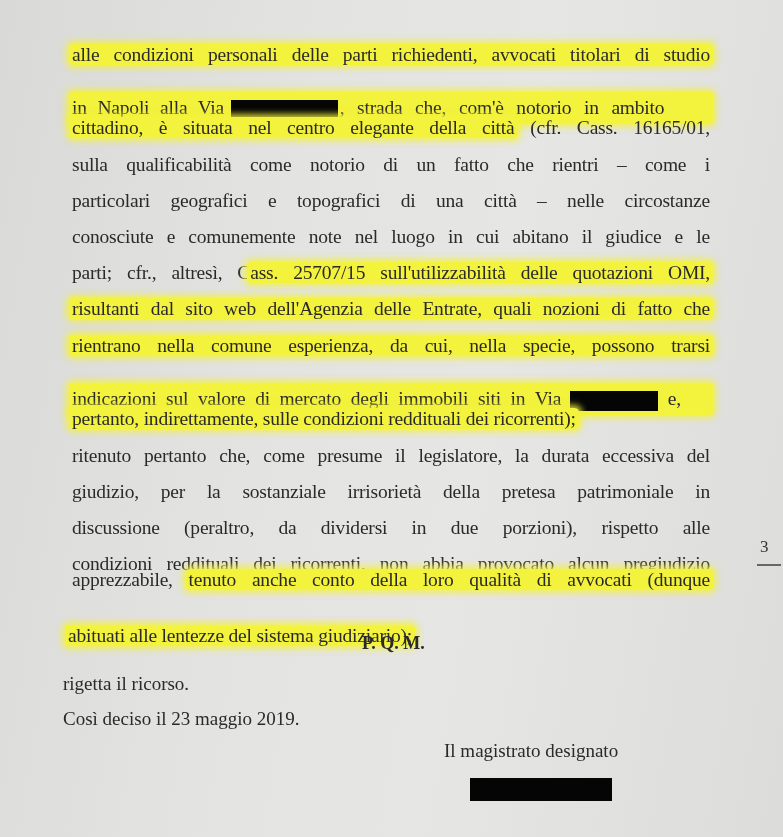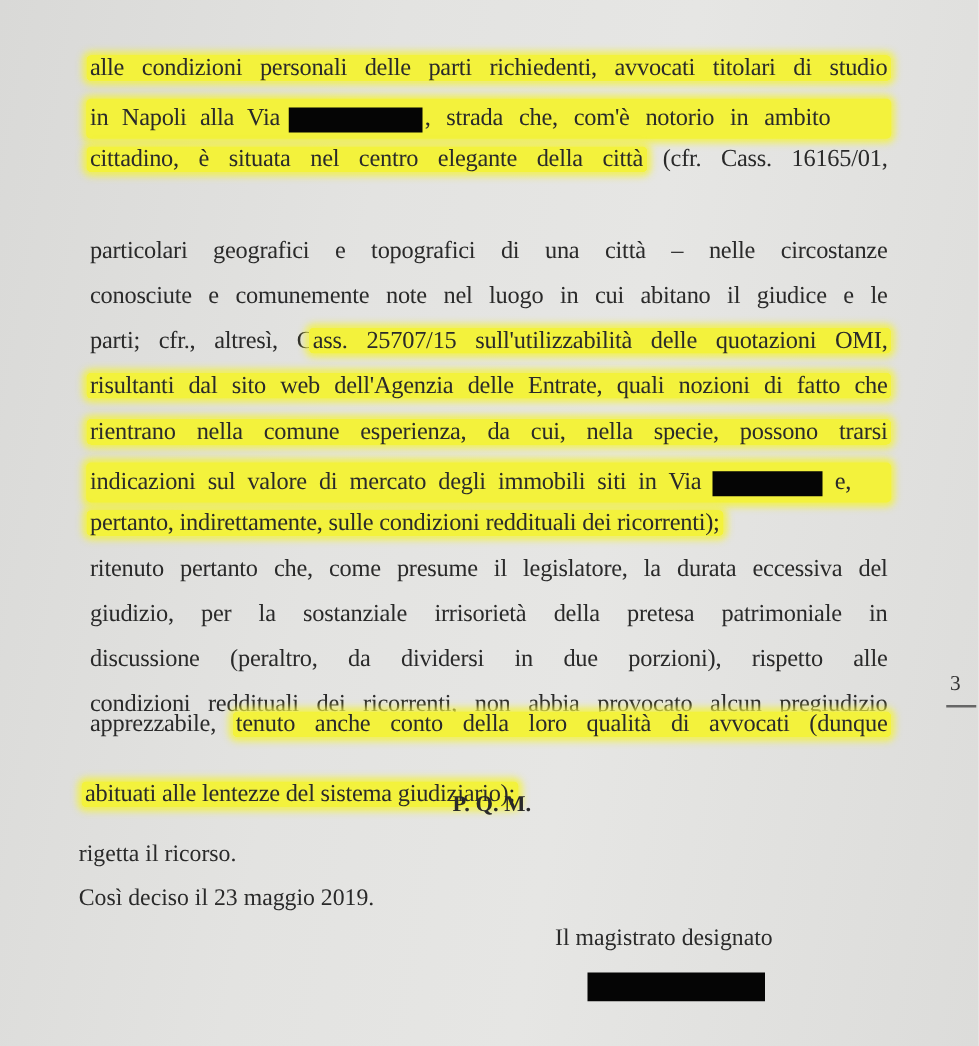--- a/index.html
+++ b/index.html
@@ -32,21 +32,21 @@
     }
     .line.justify {
       text-align: justify;
       text-align-last: justify;
     }
     .hl {
       background: #f3f23c;
       box-shadow: 0 0 6px 3px rgba(243,242,60,0.85);
       border-radius: 4px;
       padding: 0 3px;
-      margin: 4px -3px;
+      margin: 17px -3px;
     }
     .redact {
       display: inline-block;
       background: #050505;
       vertical-align: middle;
     }
     .page-number {
       position: absolute;
       left: 760px;
       top: 537px;
@@ -88,20 +88,23 @@
     <span class="hl" style="display:inline-block; width:638px; word-spacing:0;">
       <span style="word-spacing:6px;font-family:Liberation Serif, serif;">in Napoli alla Via</span>
       <span class="redact" style="width:107px; height:20px; margin:0 2px;"></span><span style="word-spacing:8px;">, strada che, com'è notorio in ambito</span>
     </span>
   </div>
 
   <div class="line justify" style="top:112px;">
     <span class="hl">cittadino, è situata nel centro elegante della città</span><span> (cfr. Cass. 16165/01,</span>
   </div>
 
+  <div class="line justify" style="top:149px;">
+    <span>sulla qualificabilità come notorio di un fatto che rientri – come i</span>
+  </div>
 
   <div class="line justify" style="top:185px;">
     <span>particolari geografici e topografici di una città – nelle circostanze</span>
   </div>
 
   <div class="line justify" style="top:221px;">
     <span>conosciute e comunemente note nel luogo in cui abitano il giudice e le</span>
   </div>
 
   <div class="line justify" style="top:257px;">

